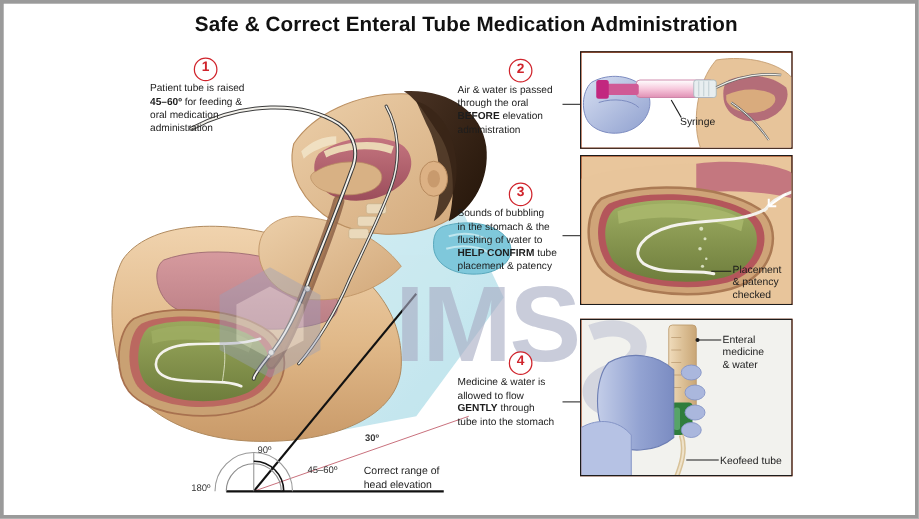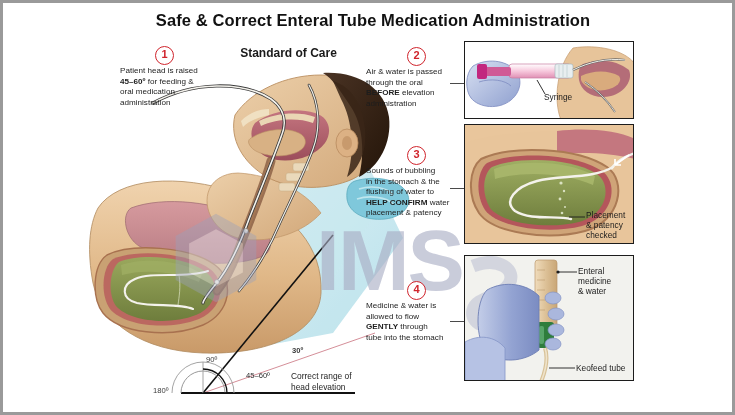--- a/index.html
+++ b/index.html
@@ -192,45 +192,44 @@
 
     <div class="wm nosel">
       <svg class="wm-hex" viewBox="0 0 100 100">
         <polygon points="50,4 92,27 92,73 50,96 8,73 8,27" fill="#9aa0bb" opacity="0.75"></polygon>
         <polygon points="50,20 78,35 78,65 50,80 22,65 22,35" fill="#ffffff" opacity="0.55"></polygon>
       </svg>
       <div class="wm-text">IMS</div>
     </div>
 
     <div class="title nosel">Safe &amp; Correct Enteral Tube Medication Administration</div>
-    <div class="subtitle nosel">Standard of Care</div>
 
     <div class="cnum" style="left:152px;top:43px;">1</div>
     <div class="ctext" style="left:117px;top:63px;width:92px;">
-      <div>Patient head is raised</div>
+      <div>Patient tube is raised</div>
       <div><b>45–60º</b><span> for feeding &amp;</span></div>
       <div>oral medication</div>
       <div>administration</div>
     </div>
 
     <div class="cnum" style="left:404px;top:44px;">2</div>
     <div class="ctext" style="left:363px;top:64px;width:92px;">
       <div>Air &amp; water is passed</div>
       <div>through the oral</div>
       <div><b>BEFORE</b><span> elevation</span></div>
       <div>administration</div>
     </div>
     <div class="leader" style="left:447px;top:80px;width:14px;"></div>
 
     <div class="cnum" style="left:404px;top:143px;">3</div>
     <div class="ctext" style="left:363px;top:163px;width:94px;">
       <div>Sounds of bubbling</div>
       <div>in the stomach &amp; the</div>
       <div>flushing of water to</div>
-      <div><b>HELP CONFIRM</b><span> water</span></div>
+      <div><b>HELP CONFIRM</b><span> tube</span></div>
       <div>placement &amp; patency</div>
     </div>
     <div class="leader" style="left:447px;top:185px;width:14px;"></div>
 
     <div class="cnum" style="left:404px;top:278px;">4</div>
     <div class="ctext" style="left:363px;top:298px;width:96px;">
       <div>Medicine &amp; water is</div>
       <div>allowed to flow</div>
       <div><b>GENTLY</b><span> through</span></div>
       <div>tube into the stomach</div>

